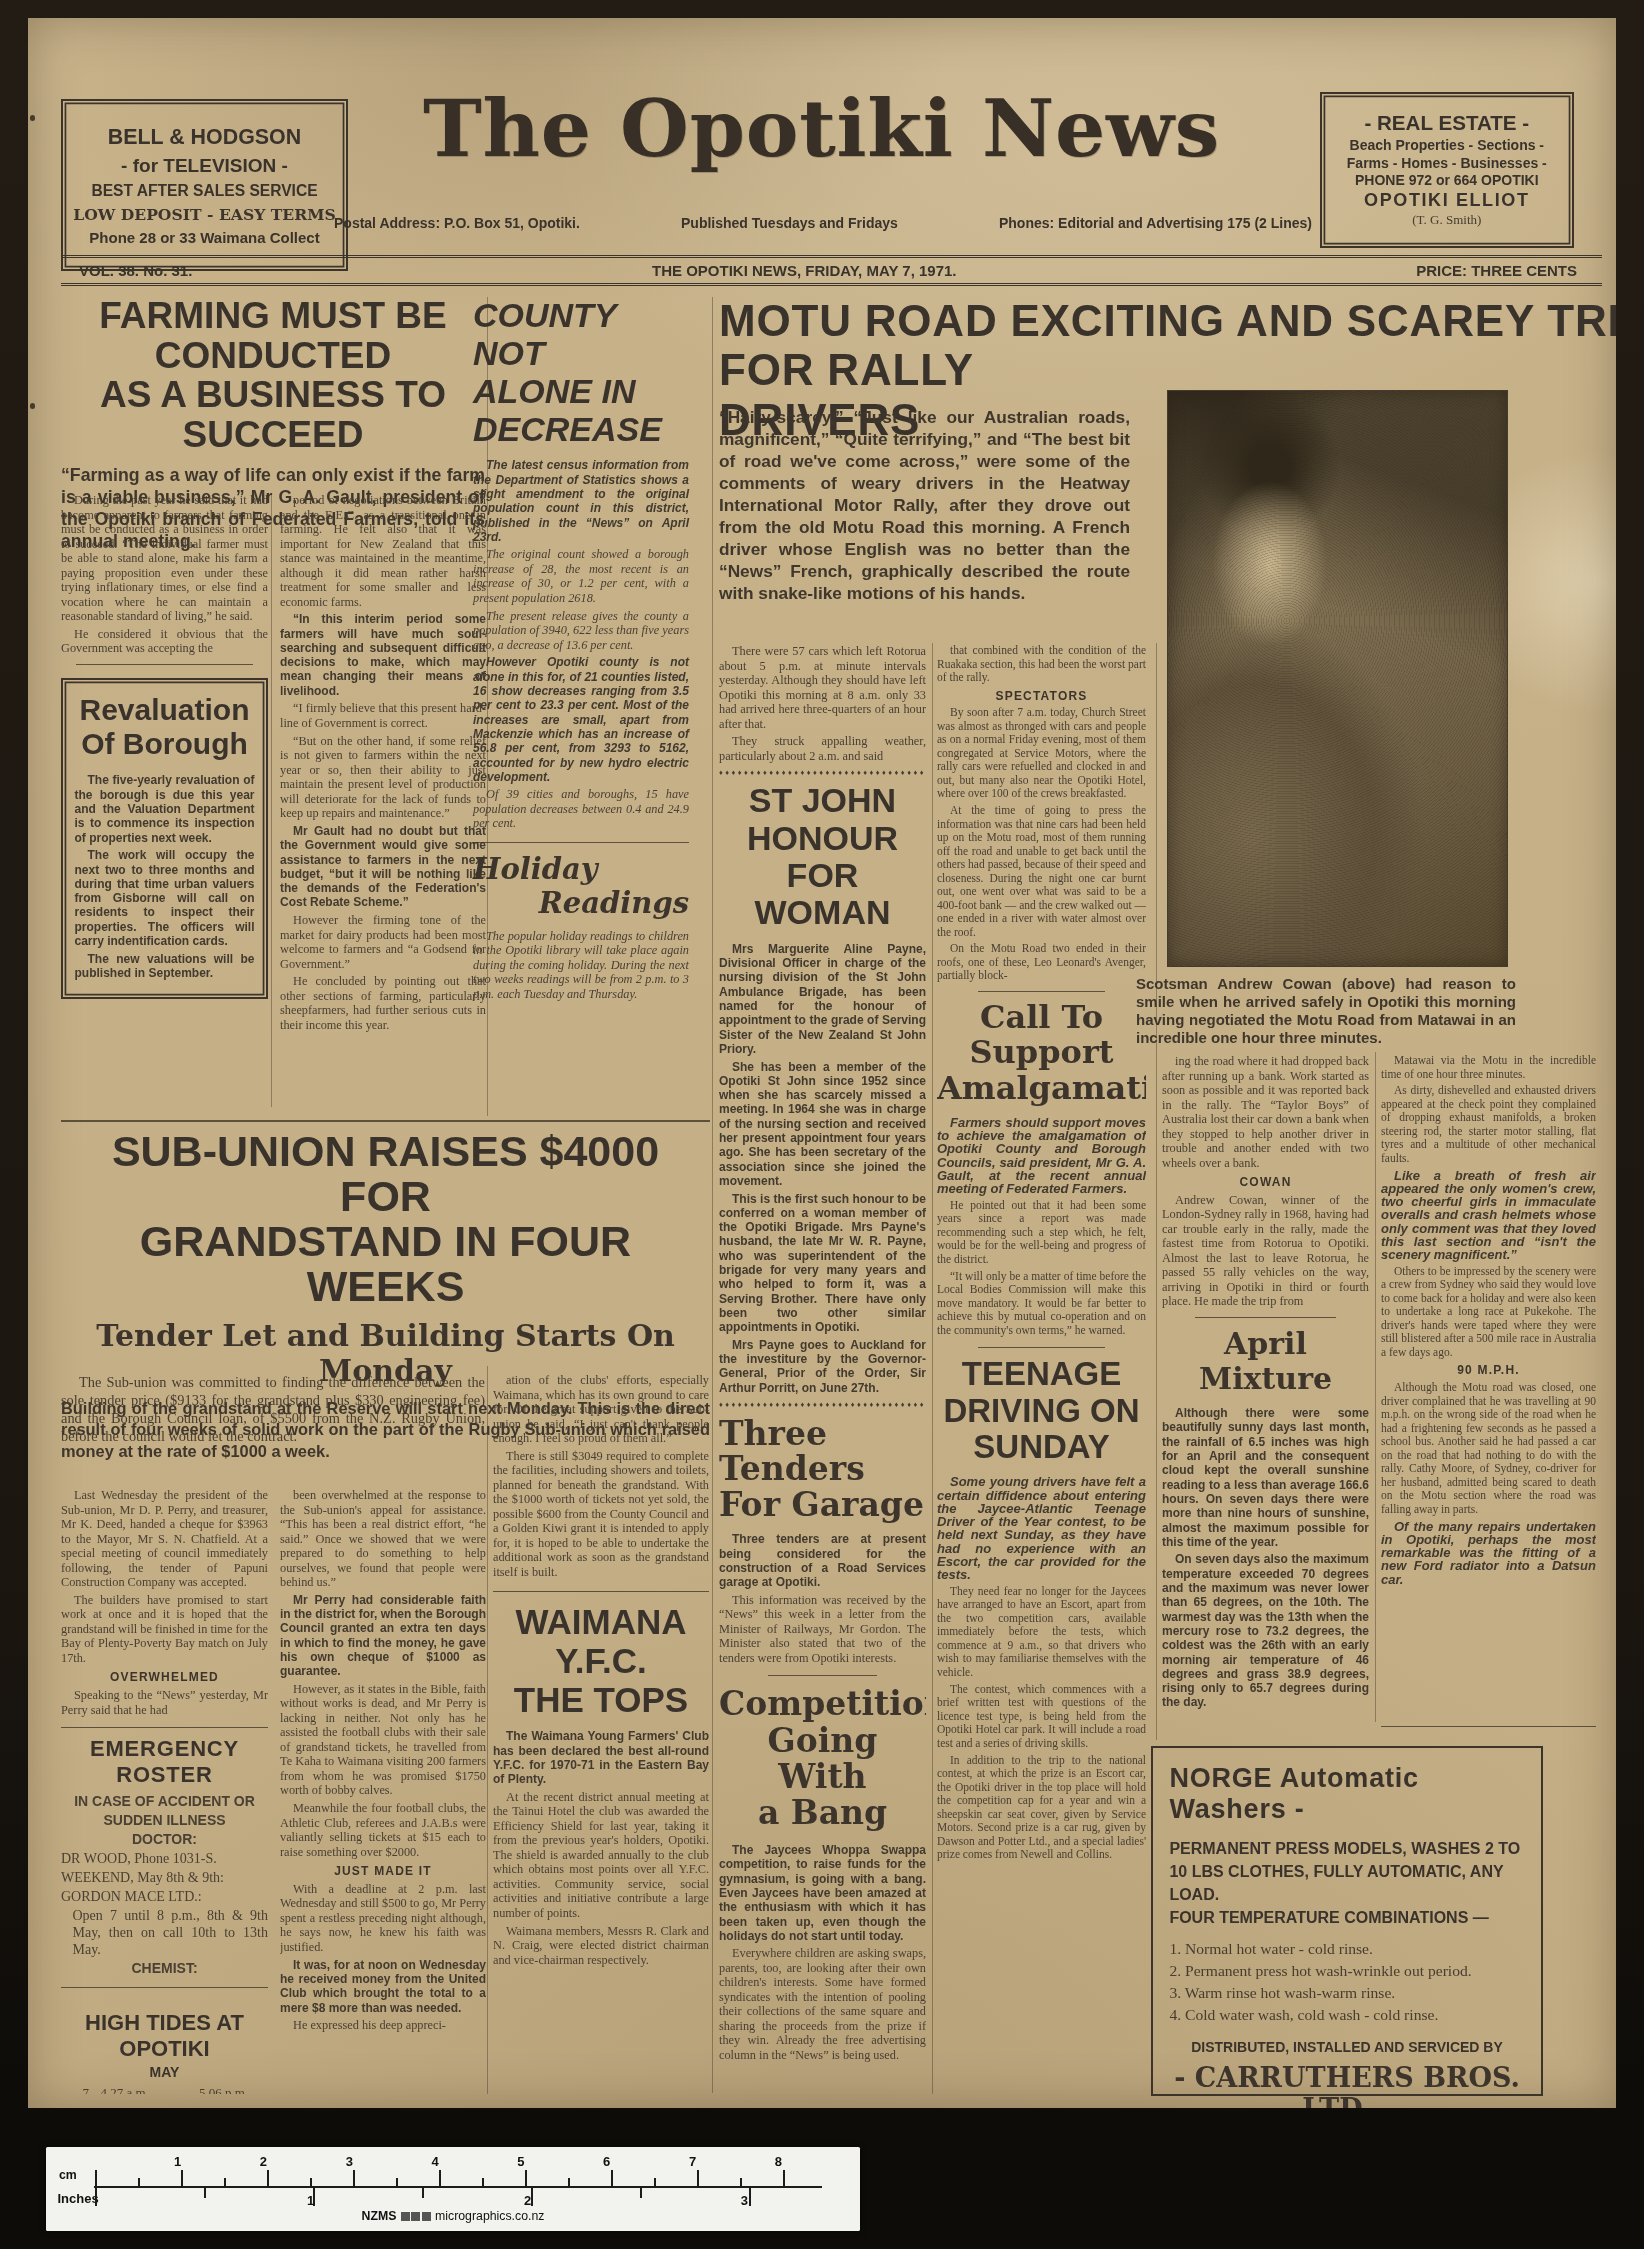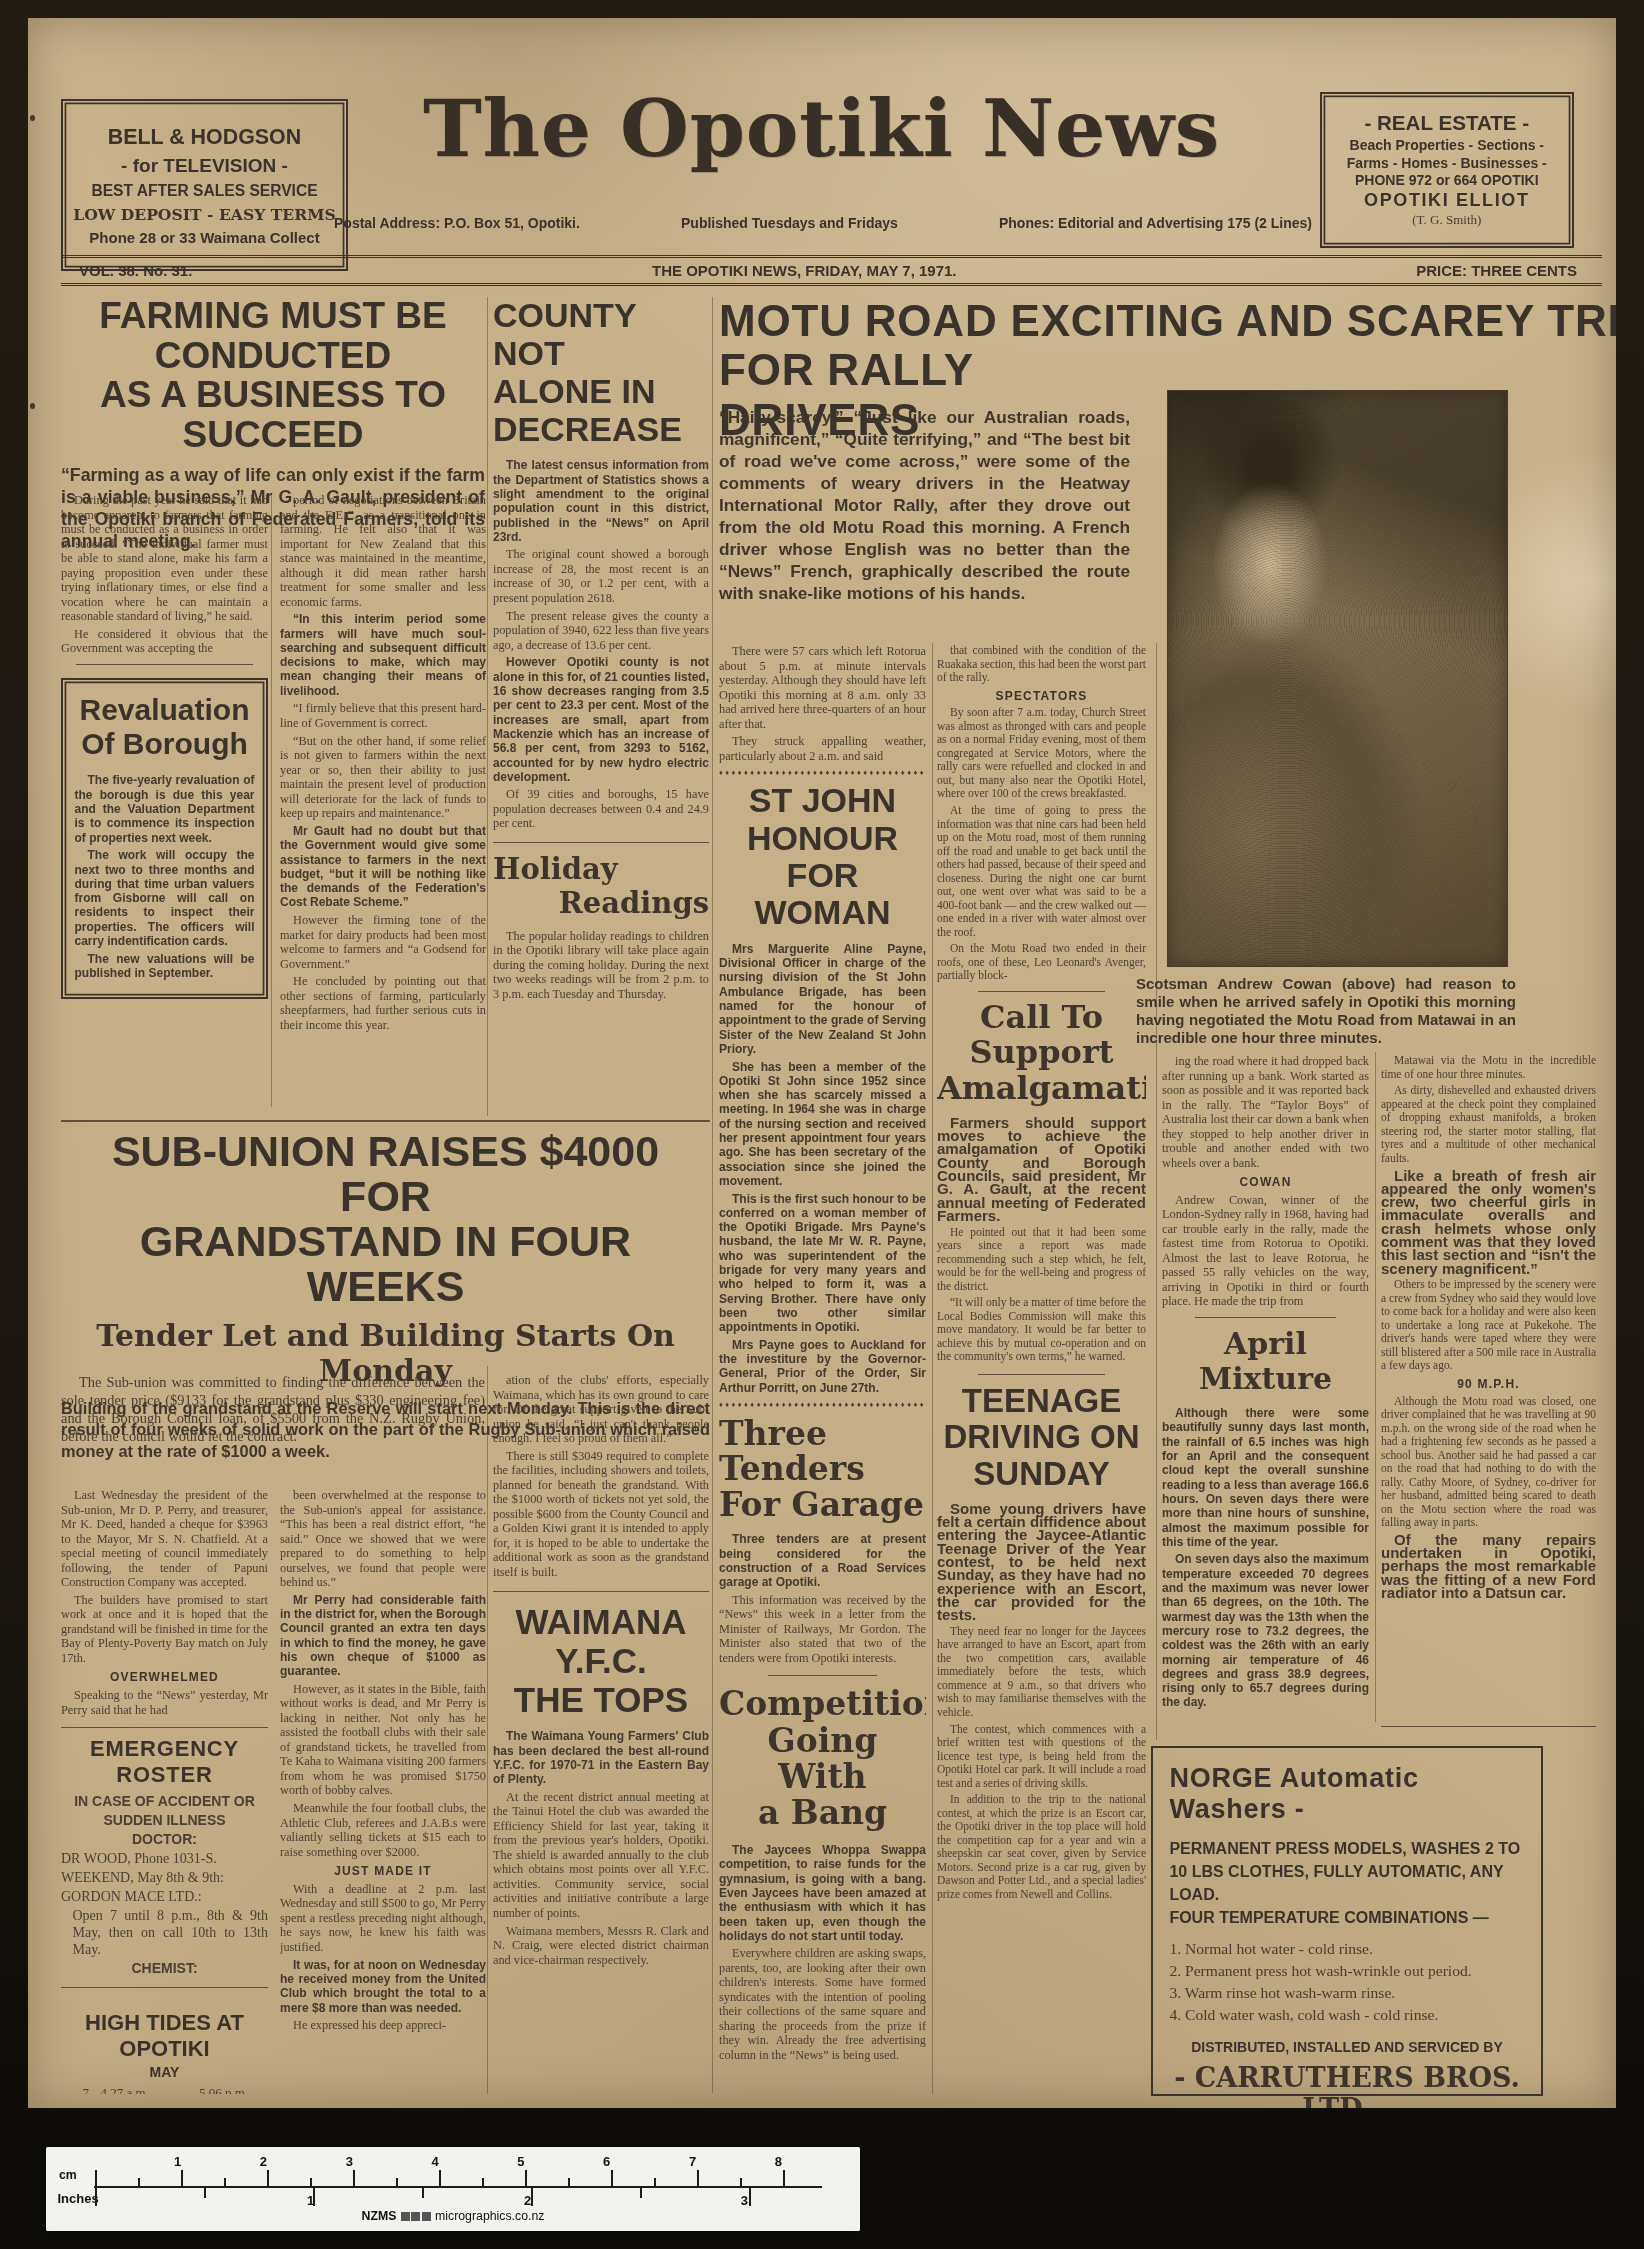--- a/index.html
+++ b/index.html
@@ -24,21 +24,21 @@
   
   .g{font-family:"Liberation Sans",sans-serif;font-weight:bold;color:#3a332b;}
   .sf{font-family:"DejaVu Serif",serif;font-weight:bold;color:#3d352c;}
   .headline{white-space:pre-line;}
   .copy p{margin:0 0 3.3px 0;text-align:justify;text-indent:13px;font-size:12.3px;line-height:14.5px;color:#4a4033;}
   .copy p.b{font-family:"Liberation Sans",sans-serif;font-weight:bold;font-size:12px;line-height:14.3px;color:#423a2e;}
   .copy p.sub{font-family:"Liberation Sans",sans-serif;font-weight:bold;font-size:12px;text-align:center;text-indent:0;letter-spacing:1.2px;margin:5px 0 3.3px;color:#3c342b;}
   .copy p.cb{font-family:"Liberation Sans",sans-serif;font-weight:bold;text-align:center;text-indent:0;}
   .copy p.ind{padding-left:11.5px;text-indent:0;}
   .tight p{font-size:11.5px;line-height:13.5px;}
-  .tight p.b{font-size:15px;line-height:13.3px;}
+  .tight p.b{font-size:13px;line-height:13.3px;font-style:italic;}
   .lede{font-family:"Liberation Sans",sans-serif;font-weight:bold;text-align:justify;color:#3f372c;}
   .rule-t{border-top:1.6px solid rgba(58,48,36,.75);}
   .vline{position:absolute;width:0.8px;background:rgba(64,53,39,.42);}
   .diamonds{text-align:center;font-size:7.4px;letter-spacing:2.5px;color:#463d30;margin:5px 0;overflow:hidden;white-space:nowrap;}
   .diamonds::before{content:"♦♦♦♦♦♦♦♦♦♦♦♦♦♦♦♦♦♦♦♦♦♦♦♦♦♦♦♦♦♦♦♦♦♦♦♦♦♦";}
   
   .adbox{border:2.5px solid #3c342a;box-shadow:inset 0 0 0 1.6px #c7b28a, inset 0 0 0 3.3px #3c342a;
     display:flex;flex-direction:column;justify-content:center;align-items:center;gap:5px;text-align:center;}
   #masthead-title{font-family:"DejaVu Serif",serif;font-weight:bold;font-size:79px;letter-spacing:0.8px;color:#382f26;
     display:flex;align-items:center;justify-content:center;text-shadow:0.8px 0.8px 0 rgba(60,45,25,.25);}
@@ -151,21 +151,21 @@
         <p>period of negotiations between Britain and the E.E.C. as a transitional one in farming. He felt also that it was important for New Zealand that this stance was maintained in the meantime, although it did mean rather harsh treatment for some smaller and less economic farms.</p>
         <p class="b">“In this interim period some farmers will have much soul-searching and subsequent difficult decisions to make, which may mean changing their means of livelihood.</p>
         <p>“I firmly believe that this present hard-line of Government is correct.</p>
         <p>“But on the other hand, if some relief is not given to farmers within the next year or so, then their ability to just maintain the present level of production will deteriorate for the lack of funds to keep up repairs and maintenance.”</p>
         <p class="b">Mr Gault had no doubt but that the Government would give some assistance to farmers in the next budget, “but it will be nothing like the demands of the Federation's Cost Rebate Scheme.”</p>
         <p>However the firming tone of the market for dairy products had been most welcome to farmers and “a Godsend for Government.”</p>
         <p>He concluded by pointing out that other sections of farming, particularly sheepfarmers, had further serious cuts in their income this year.</p>
       </div>
   </div>
 
-  <div class="abs" style="left:465px;top:278px;width:216px;">
+  <div class="abs" style="left:445px;top:278px;width:216px;font-style:italic;">
     <div class="g headline" style="font-size:34px;line-height:1.12;">COUNTY NOT
 ALONE IN
 DECREASE</div>
     <div class="copy" style="margin-top:10px;">
         <p class="b">The latest census information from the Department of Statistics shows a slight amendment to the original population count in this district, published in the “News” on April 23rd.</p>
         <p>The original count showed a borough increase of 28, the most recent is an increase of 30, or 1.2 per cent, with a present population 2618.</p>
         <p>The present release gives the county a population of 3940, 622 less than five years ago, a decrease of 13.6 per cent.</p>
         <p class="b">However Opotiki county is not alone in this for, of 21 counties listed, 16 show decreases ranging from 3.5 per cent to 23.3 per cent. Most of the increases are small, apart from Mackenzie which has an increase of 56.8 per cent, from 3293 to 5162, accounted for by new hydro electric development.</p>
         <p>Of 39 cities and boroughs, 15 have population decreases between 0.4 and 24.9 per cent.</p>
       </div>

